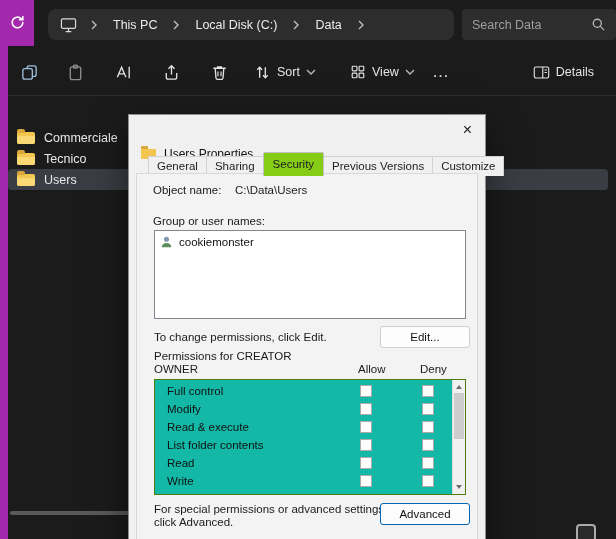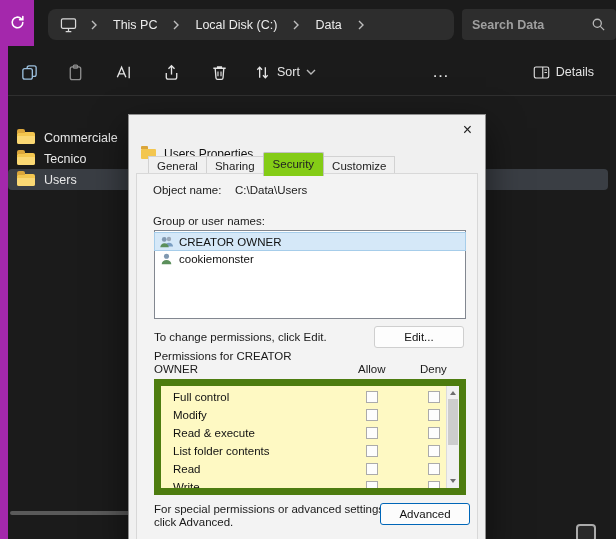--- a/index.html
+++ b/index.html
@@ -22,21 +22,21 @@
   }
   .crumb { padding: 2px 4px; border-radius: 3px; cursor: default; }
   .chev { display: flex; align-items: center; padding: 0 2px; }
   .search-box {
     position: absolute; left: 462px; top: 9px; width: 154px; height: 31px;
     background: #2d2d2d; border-radius: 4px; display: flex; align-items: center;
     padding: 0 10px;
   }
   .search-box input {
     flex: 1; background: transparent; border: none; outline: none;
-    color: #d0d0d0; font-size: 12.5px; font-family: "Liberation Sans", sans-serif; min-width: 0; font-weight: bold;
+    color: #d0d0d0; font-size: 12.5px; font-family: "Liberation Sans", sans-serif; min-width: 0;
   }
   .search-box input::placeholder { color: #9f9f9f; opacity: 1; }
 
   
   .toolbar { position: absolute; left: 8px; top: 48px; right: 0; height: 48px; border-bottom: 1px solid #2f2f2f; }
   .tb-icon {
     position: absolute; top: 10px; width: 30px; height: 28px;
     display: flex; align-items: center; justify-content: center; border-radius: 4px; color: #e4e4e4;
   }
   .tb-group {
@@ -92,21 +92,21 @@
   .grp-item { height: 17px; display: flex; align-items: center; gap: 5px; padding-left: 4px; font-size: 11.5px; }
   .grp-item.sel { background: #d5e8f8; outline: 1px solid #a6cdea; }
   .gicon { width: 15px; height: 14px; display: flex; flex: none; }
 
   .btn {
     position: absolute; width: 90px; height: 22px; background: #fdfdfd; border: 1px solid #cfcfcf;
     border-radius: 3px; display: flex; align-items: center; justify-content: center; font-size: 11.5px; color: #111;
   }
   .btn.default { border: 1px solid #0066b8; background: #fcfcfc; }
 
-  .perm-list { position: absolute; left: 17px; top: 205px; width: 312px; height: 116px; background: #fef9c3; border: 7px solid #4d7c0f; overflow: hidden; padding-top: 2px; }
+  .perm-list { position: absolute; left: 17px; top: 205px; width: 312px; height: 116px; background: #14b8a6; border: 1px solid #4d7c0f; overflow: hidden; padding-top: 2px; }
   .prow { position: relative; height: 18px; line-height: 18px; padding-left: 12px; font-size: 11.5px; }
   .cb { position: absolute; top: 3px; width: 12px; height: 12px; border: 1px solid #ababab; background: #fdfdfd; }
   .cb.allow { left: 205px; }
   .cb.deny { left: 267px; }
   .vscroll { position: absolute; right: 0; top: 0; bottom: 0; width: 13px; background: #f1f1f1; border-left: 1px solid #dcdcdc; }
   .vthumb { position: absolute; left: 1px; top: 13px; width: 10px; height: 46px; background: #cdcdcd; }
   .arr-up { position: absolute; top: 5px; left: 3px; width: 0; height: 0; border-left: 3px solid transparent; border-right: 3px solid transparent; border-bottom: 4px solid #6d6d6d; }
   .arr-dn { position: absolute; bottom: 5px; left: 3px; width: 0; height: 0; border-left: 3px solid transparent; border-right: 3px solid transparent; border-top: 4px solid #6d6d6d; }
 </style>
 </head>
@@ -205,20 +205,36 @@
             <path d="M12 3.5v11M9.5 12 12 14.5 14.5 12" fill="none" stroke="#e4e4e4" stroke-width="1.4"></path>
           </svg>
       </span>
       <span>Sort</span>
       <span style="display:flex">
           <svg width="10" height="6" viewBox="0 0 10 6">
             <polyline points="1,1 5,5 9,1" fill="none" stroke="#b9b9b9" stroke-width="1.4"></polyline>
           </svg>
         </span>
     </div>
+    <div class="tb-group" style="left:334px">
+      <span style="display:flex">
+        <svg width="16" height="16" viewBox="0 0 18 18">
+            <rect x="2.5" y="2.5" width="5.3" height="5.3" rx="1" fill="none" stroke="#e4e4e4" stroke-width="1.3"></rect>
+            <rect x="10.2" y="2.5" width="5.3" height="5.3" rx="1" fill="none" stroke="#e4e4e4" stroke-width="1.3"></rect>
+            <rect x="2.5" y="10.2" width="5.3" height="5.3" rx="1" fill="none" stroke="#e4e4e4" stroke-width="1.3"></rect>
+            <rect x="10.2" y="10.2" width="5.3" height="5.3" rx="1" fill="none" stroke="#e4e4e4" stroke-width="1.3"></rect>
+          </svg>
+      </span>
+      <span>View</span>
+      <span style="display:flex">
+          <svg width="10" height="6" viewBox="0 0 10 6">
+            <polyline points="1,1 5,5 9,1" fill="none" stroke="#b9b9b9" stroke-width="1.4"></polyline>
+          </svg>
+        </span>
+    </div>
     <div class="tb-icon more" style="left:418px">…</div>
     <div class="tb-group details-btn">
       <span style="display:flex">
         <svg width="17" height="15" viewBox="0 0 20 16">
             <rect x="1.5" y="1.5" width="17" height="13" rx="2" fill="none" stroke="#e4e4e4" stroke-width="1.3"></rect>
             <path d="M11.5 1.5v13" stroke="#e4e4e4" stroke-width="1.3"></path>
             <path d="M13.5 5h3M13.5 8h3" stroke="#e4e4e4" stroke-width="1.1"></path>
           </svg>
       </span>
       <span>Details</span>
@@ -248,54 +264,44 @@
     <div class="dlg-title">
       <span class="dlg-folder"></span>
       <span>Users Properties</span>
     </div>
     <div class="dlg-close">×</div>
 
     <div class="tabs">
       <div class="tab">General</div>
       <div class="tab">Sharing</div>
       <div class="tab active">Security</div>
+      <div class="tab">Previous Versions</div>
       <div class="tab">Customize</div>
     </div>
 
     <div class="panel">
       <span class="lbl" style="left:16px;top:10px">Object name:</span>
       <span class="lbl" style="left:98px;top:10px">C:\Data\Users</span>
 
       <span class="lbl" style="left:16px;top:41px">Group or user names:</span>
 
       <div class="grp-list">
-        <div class="grp-item sel">
-          <span class="gicon">
-            <svg width="15" height="14" viewBox="0 0 16 16">
-                <circle cx="10.8" cy="4.6" r="2.5" fill="#9aa8b8"></circle>
-                <path d="M6.3 13c0-2.4 2-4.2 4.5-4.2s4.7 1.8 4.7 4.2z" fill="#7a9ec2"></path>
-                <circle cx="5.4" cy="5.1" r="2.7" fill="#8098b0"></circle>
-                <path d="M.9 14c0-2.7 2.1-4.6 4.8-4.6s4.9 1.9 4.9 4.6z" fill="#5b8f5b"></path>
-              </svg>
-          </span>
-          <span>CREATOR OWNER</span>
-        </div>
         <div class="grp-item">
           <span class="gicon">
             <svg width="15" height="14" viewBox="0 0 16 16">
                 <circle cx="8" cy="4.8" r="2.9" fill="#8098b0"></circle>
                 <path d="M2.5 14c0-3 2.4-5 5.5-5s5.5 2 5.5 5z" fill="#5b8f5b"></path>
               </svg>
           </span>
           <span>cookiemonster</span>
         </div>
       </div>
 
       <span class="lbl" style="left:17px;top:157px">To change permissions, click Edit.</span>
-      <div class="btn" style="left:237px;top:152px">Edit...</div>
+      <div class="btn" style="left:243px;top:152px">Edit...</div>
 
       <span class="lbl" style="left:17px;top:176px">Permissions for CREATOR</span>
       <span class="lbl" style="left:17px;top:189px">OWNER</span>
       <span class="lbl" style="left:221px;top:189px">Allow</span>
       <span class="lbl" style="left:283px;top:189px">Deny</span>
 
       <div class="perm-list">
         <div class="prow">
           <span>Full control</span>
           <span class="cb allow"></span>

